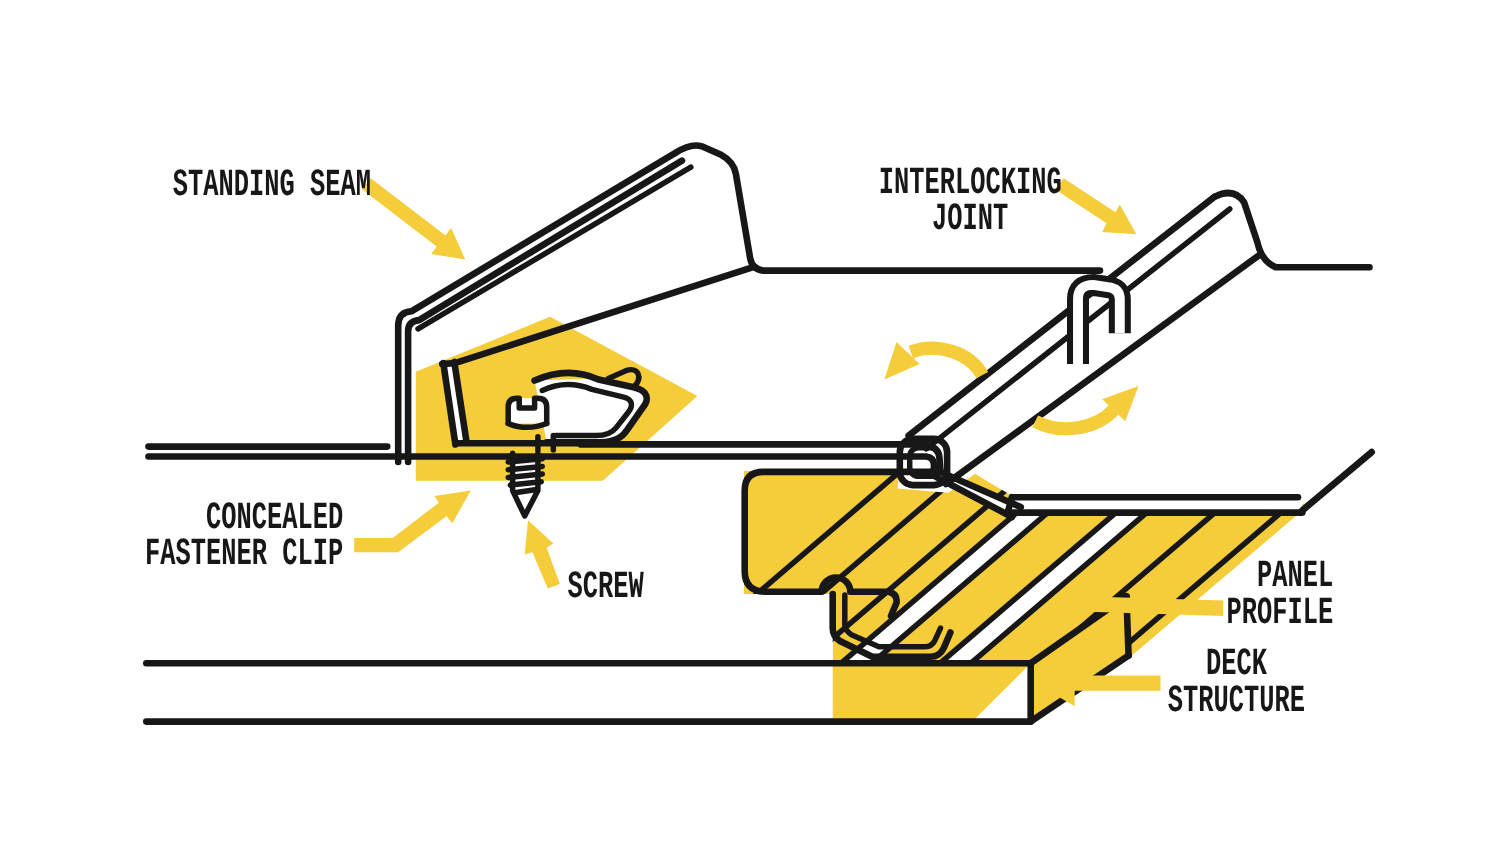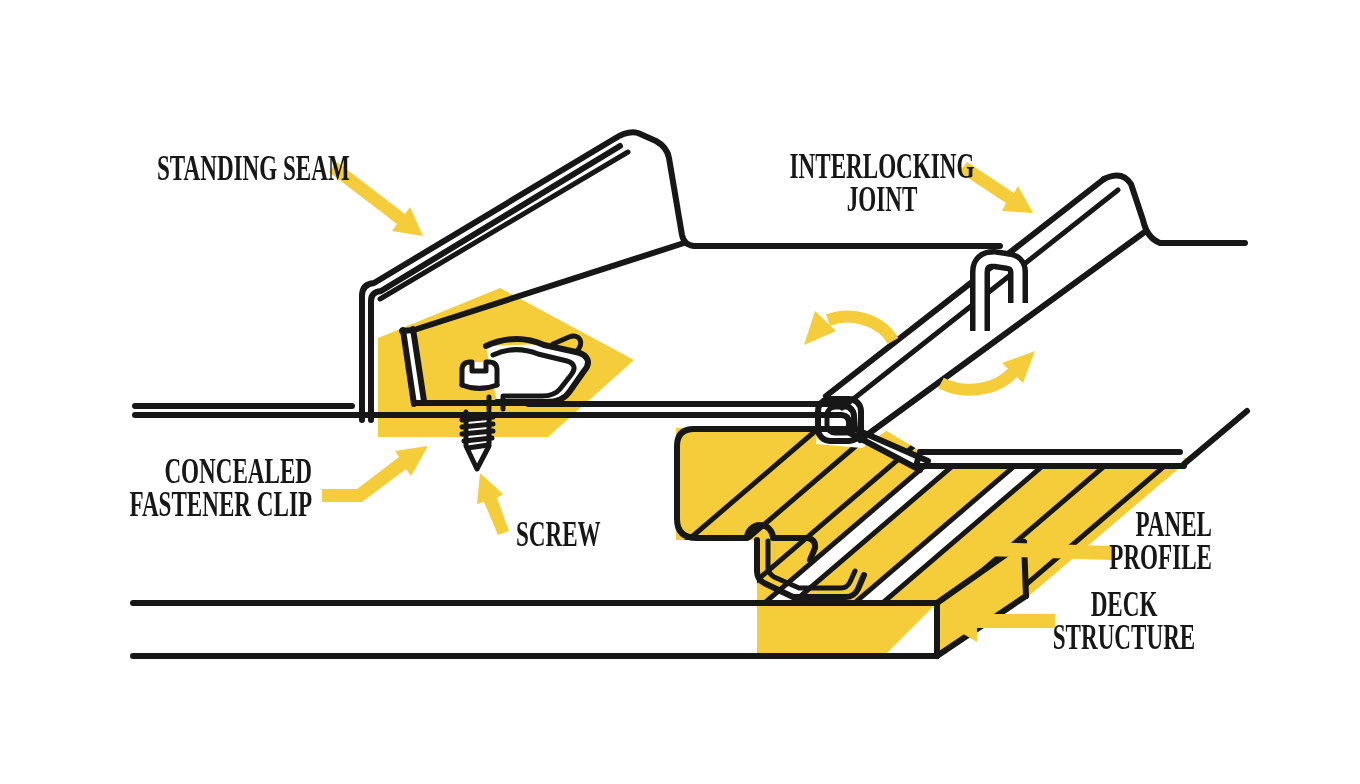--- a/index.html
+++ b/index.html
@@ -3,21 +3,21 @@
 <meta charset="utf-8">
 <style>
   :root{
     --hl:#F5CD3A;
     --ink:#171717;
     --bg:#FFFFFF;
   }
   html,body{margin:0;padding:0;background:#fff;}
   .stage{
     position:relative;width:1360px;height:784px;background:var(--bg);
-    overflow:hidden;font-family:Liberation Serif, serif;
+    overflow:hidden;font-family:Liberation Mono, monospace;
   }
   .stage svg{position:absolute;left:0;top:0;}
   .lbl{
     position:absolute;font-weight:700;font-size:35px;line-height:33px;
     color:var(--ink);white-space:nowrap;letter-spacing:0px;
   }
   .cx{transform:scaleX(0.66);}
   .o-left{transform-origin:0 0;}
   .o-right{transform-origin:100% 0;text-align:right;}
   .o-center{transform-origin:50% 0;text-align:center;}

